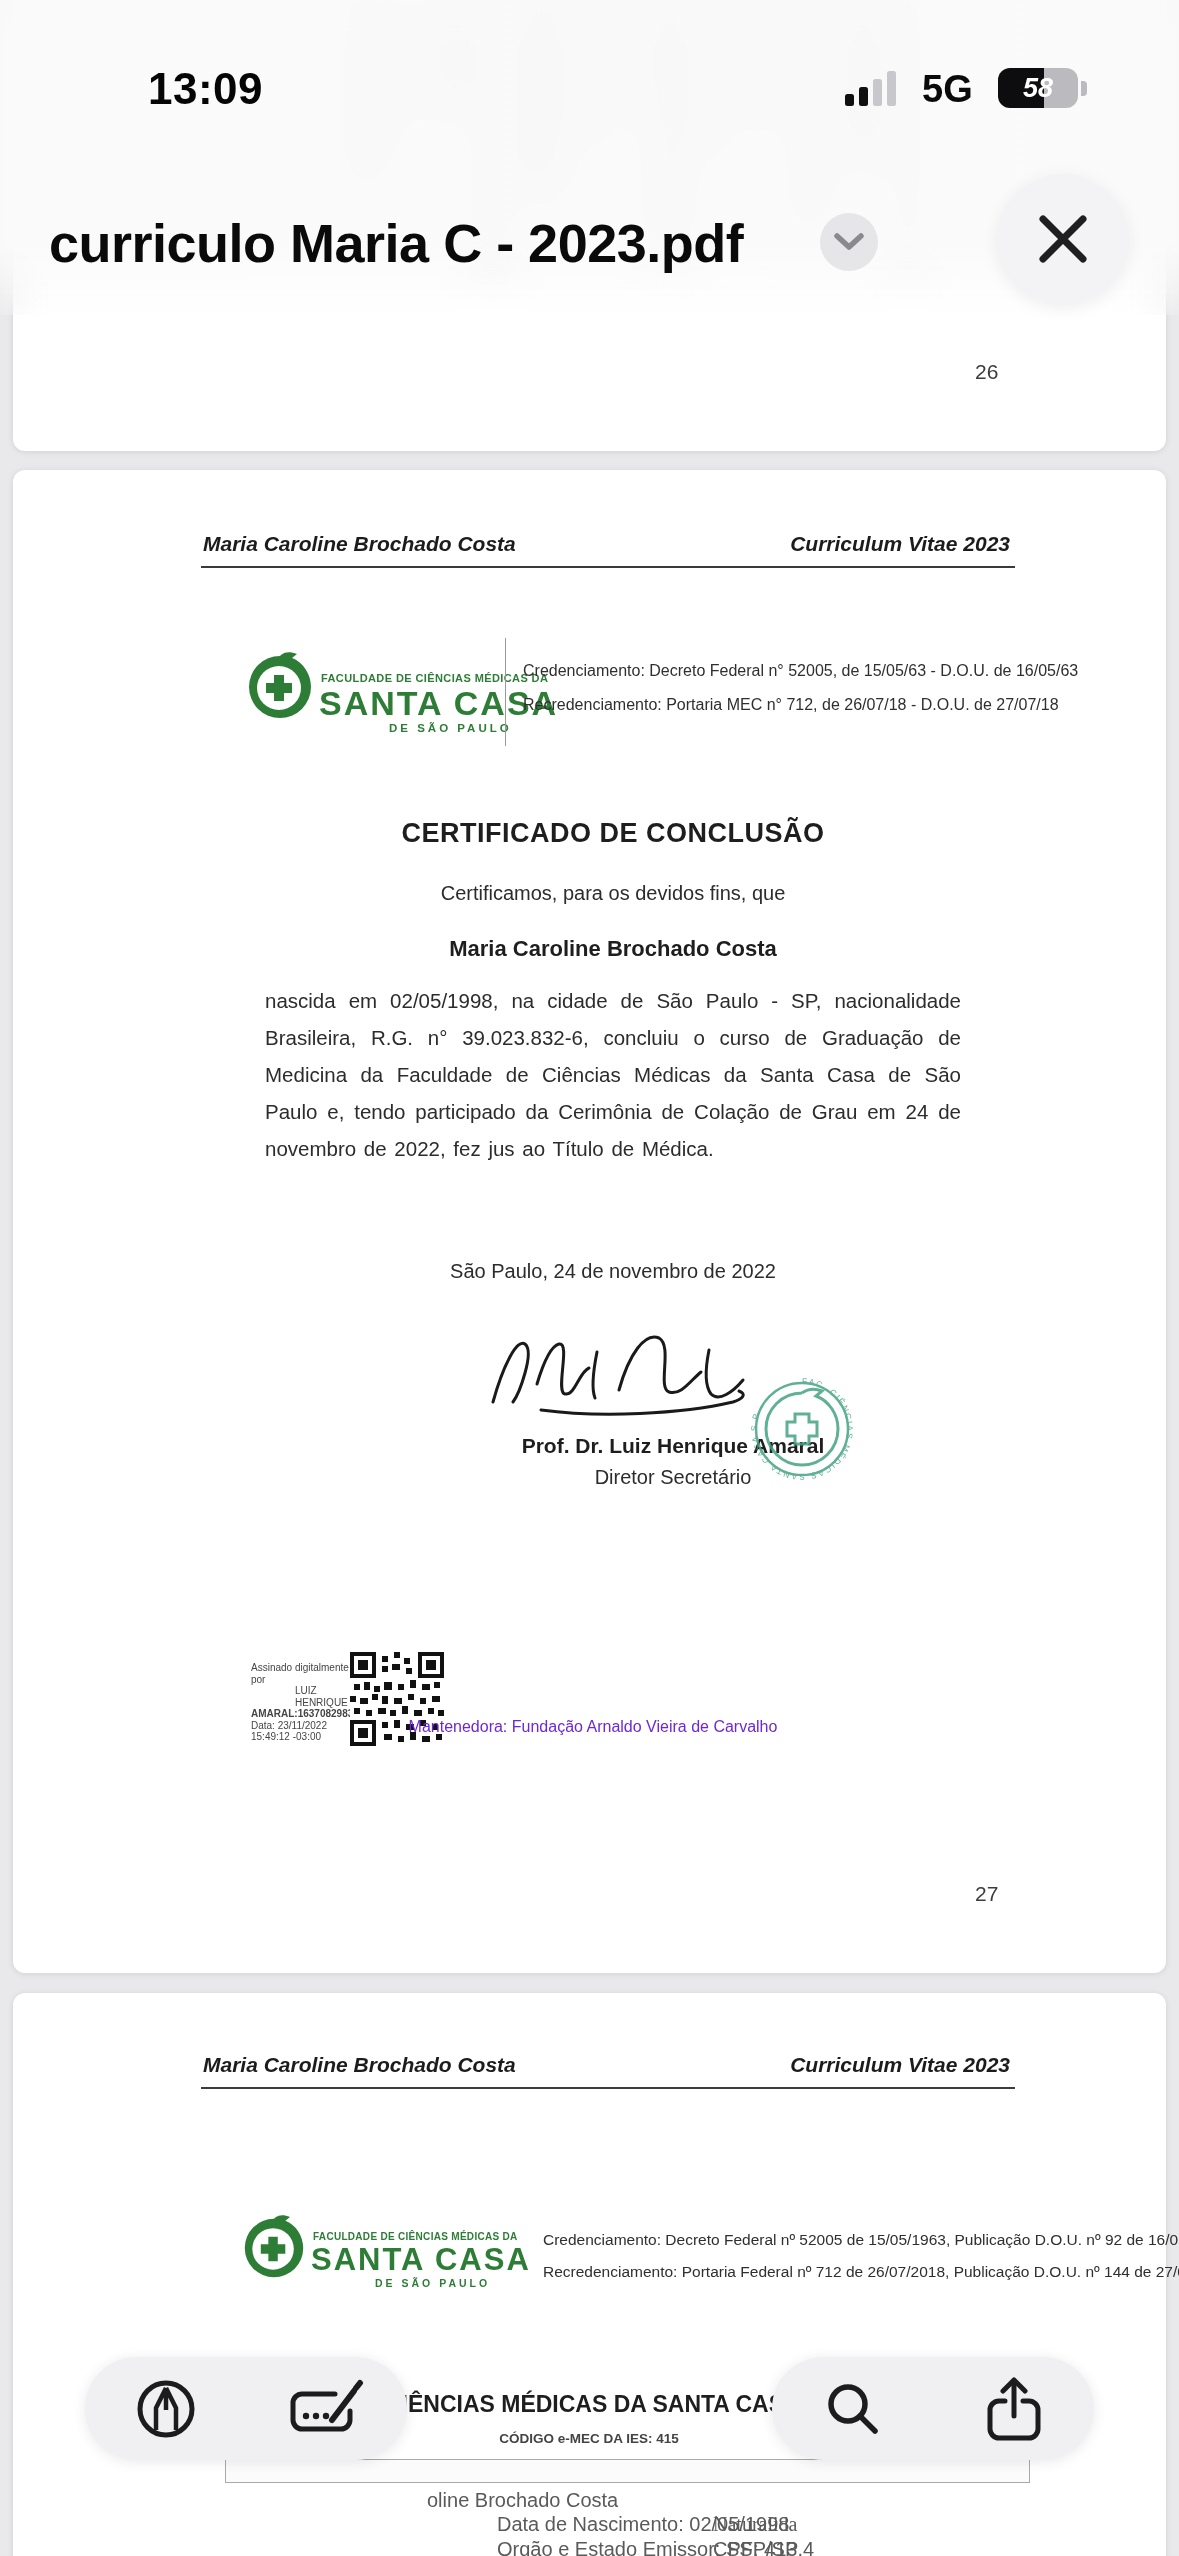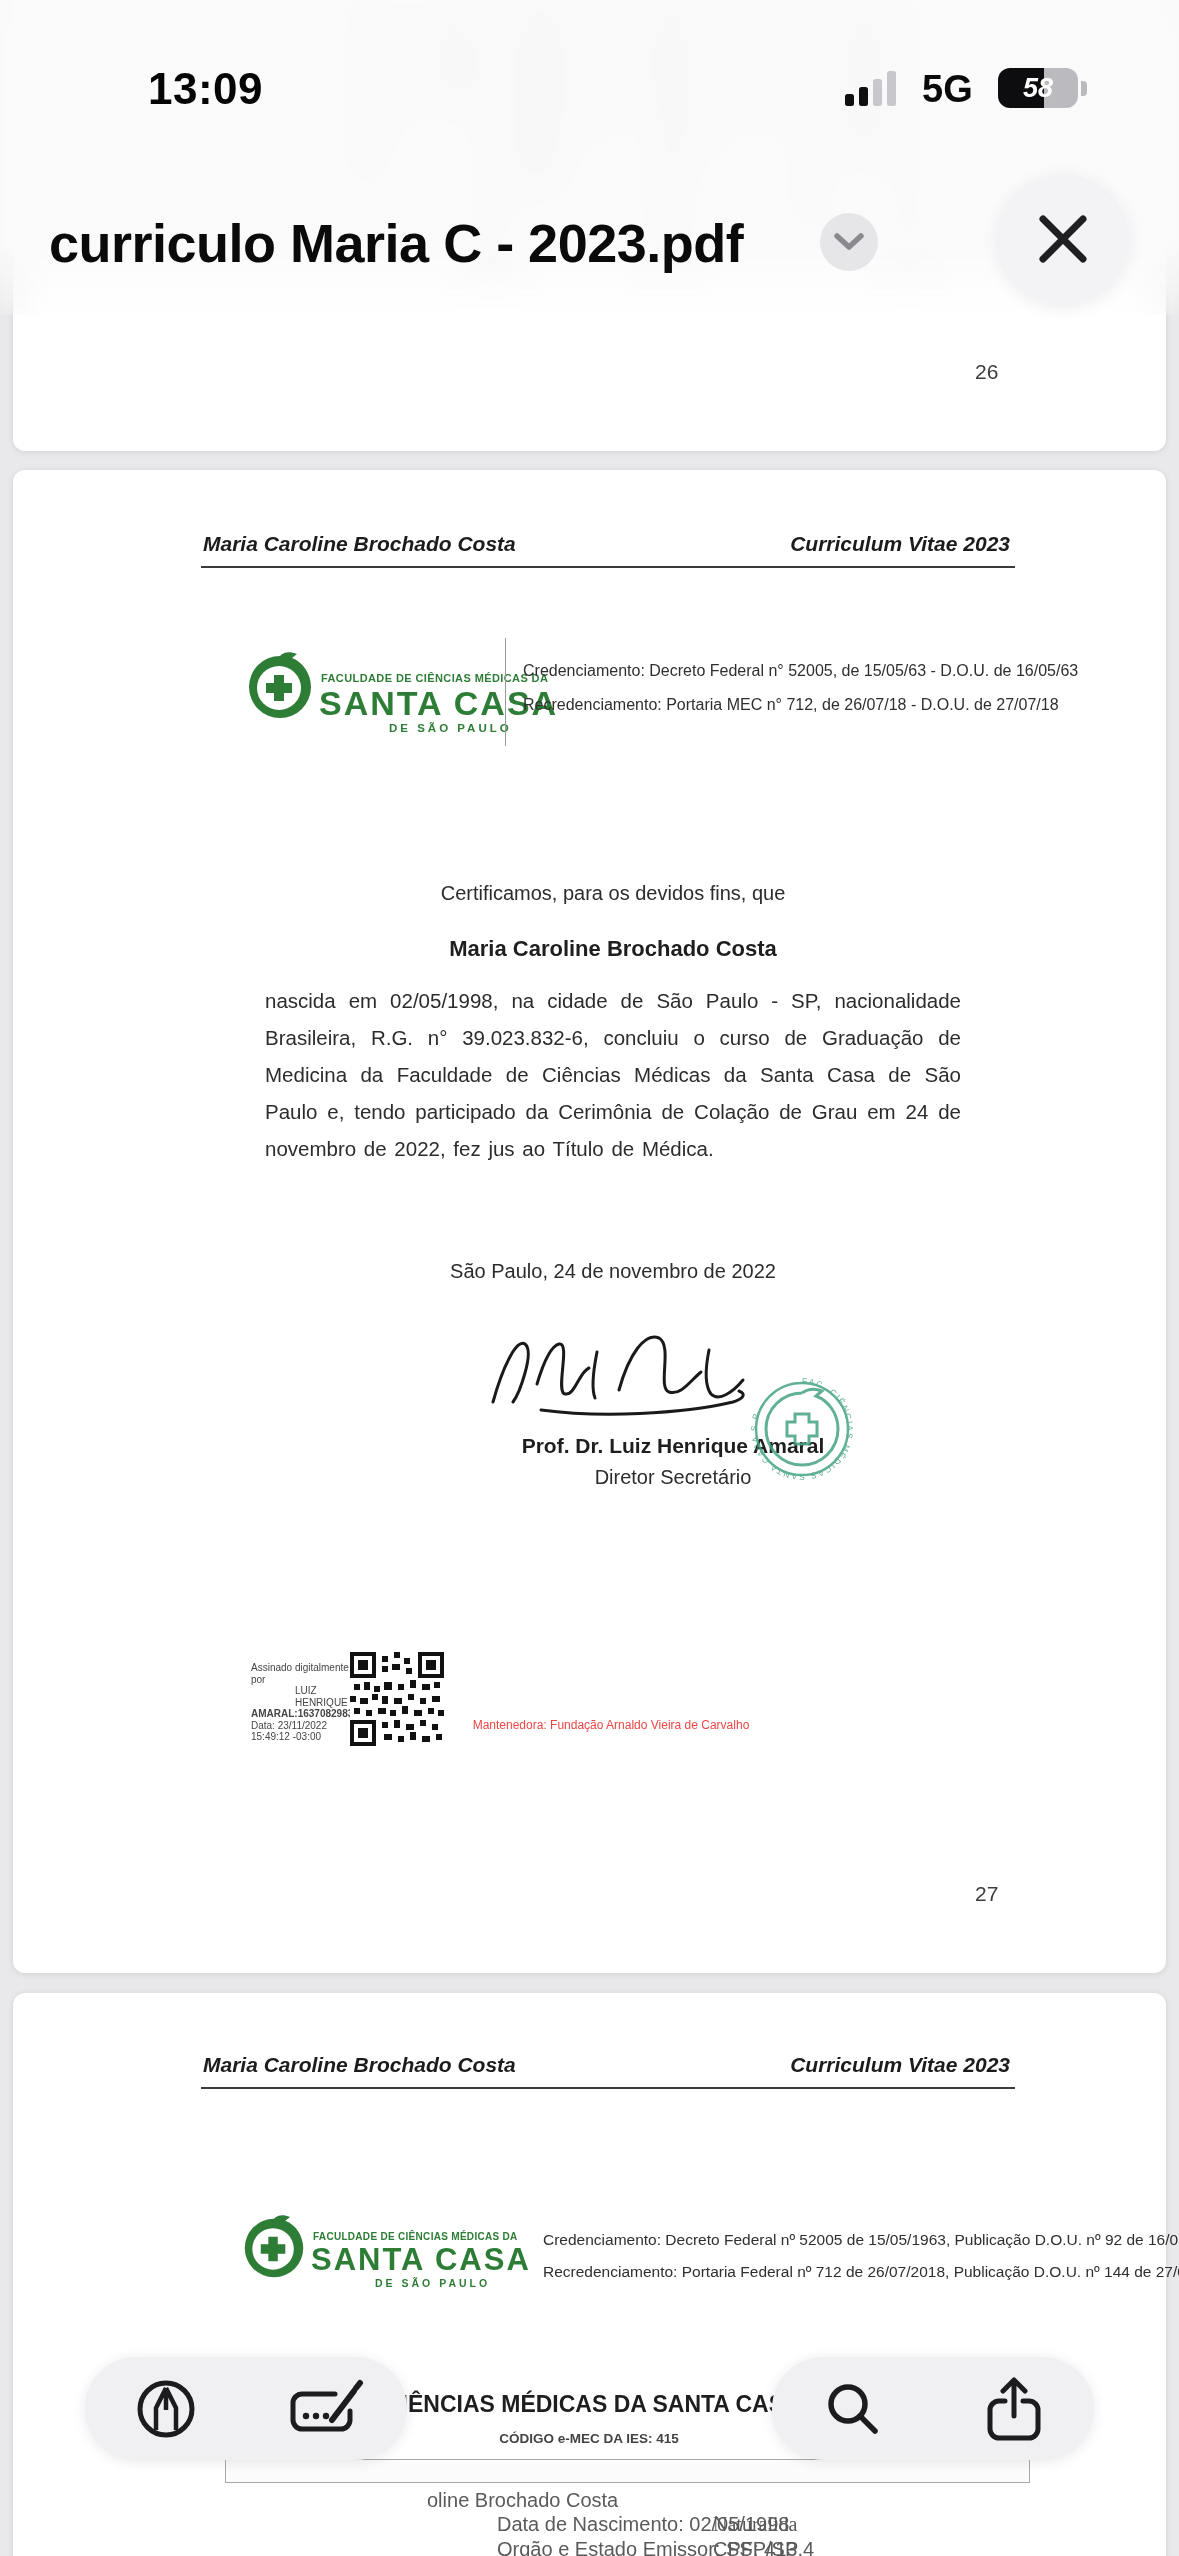--- a/index.html
+++ b/index.html
@@ -131,20 +131,21 @@
       </svg>
     </div>
     <div class="abs green" style="left:308px; top:202px; font-size:11px; font-weight:700; letter-spacing:.4px;">FACULDADE DE CIÊNCIAS MÉDICAS DA</div>
     <div class="abs green" style="left:306px; top:214px; font-size:34px; font-weight:700; letter-spacing:2px;">SANTA CASA</div>
     <div class="abs green" style="left:376px; top:252px; font-size:11.5px; font-weight:700; letter-spacing:3px;">DE SÃO PAULO</div>
     <div class="abs" style="left:492px; top:168px; width:1px; height:108px; background:#9a9a9a;"></div>
 
     <div class="cred" style="left:510px; top:192px;">Credenciamento: Decreto Federal n° 52005, de 15/05/63 - D.O.U. de 16/05/63</div>
     <div class="cred" style="left:510px; top:226px;">Recredenciamento: Portaria MEC n° 712, de 26/07/18 - D.O.U. de 27/07/18</div>
 
+    <div class="cert-center scan" style="top:348px; font-size:27px; font-weight:700; letter-spacing:.5px; color:#1e1e1e;">CERTIFICADO DE CONCLUSÃO</div>
     <div class="cert-center scan" style="top:412px; font-size:20px;">Certificamos, para os devidos fins, que</div>
     <div class="cert-center scan" style="top:466px; font-size:22px; font-weight:700; color:#1e1e1e;">Maria Caroline Brochado Costa</div>
 
     <div class="abs scan" style="left:252px; top:512px; width:696px; font-size:20.5px; line-height:37px; text-align:justify; word-spacing:2px;">nascida em 02/05/1998, na cidade de São Paulo - SP, nacionalidade Brasileira, R.G. n° 39.023.832-6, concluiu o curso de Graduação de Medicina da Faculdade de Ciências Médicas da Santa Casa de São Paulo e, tendo participado da Cerimônia de Colação de Grau em 24 de novembro de 2022, fez jus ao Título de Médica.</div>
 
     <div class="cert-center scan" style="top:790px; font-size:20px;">São Paulo, 24 de novembro de 2022</div>
 
     <div class="abs" style="left:468px; top:852px;">
       <svg width="290" height="100" viewBox="0 0 290 100">
         <g fill="none" stroke="#1a1a1a" stroke-width="3" stroke-linecap="round">
@@ -228,21 +229,21 @@
             <rect x="41" y="36" width="3" height="3"></rect>
           <rect x="17" y="41" width="4" height="3"></rect>
             <rect x="24" y="42" width="3" height="3"></rect>
             <rect x="30" y="40" width="3" height="4"></rect>
           <rect x="36" y="42" width="4" height="3"></rect>
             <rect x="43" y="41" width="3" height="3"></rect>
         </g>
       </svg>
     </div>
 
-    <div class="abs" style="left:168px; width:860px; top:1248px; text-align:center; font-size:12px; color:#ef4444;">Mantenedora: Fundação Arnaldo Vieira de Carvalho</div>
+    <div class="abs" style="left:150px; width:860px; top:1248px; text-align:center; font-size:16px; color:#6d28d9;">Mantenedora: Fundação Arnaldo Vieira de Carvalho</div>
 
     <div class="pagenum" style="left:962px; top:1412px;">27</div>
   </div>
 
   <div class="page-card" style="top:1993px; height:620px;">
 
     <div class="doc-hdr" style="left:190px; top:60px;">Maria Caroline Brochado Costa</div>
     <div class="doc-hdr" style="right:156px; top:60px;">Curriculum Vitae 2023</div>
     <div class="doc-rule" style="left:188px; top:94px; width:814px;"></div>
 

